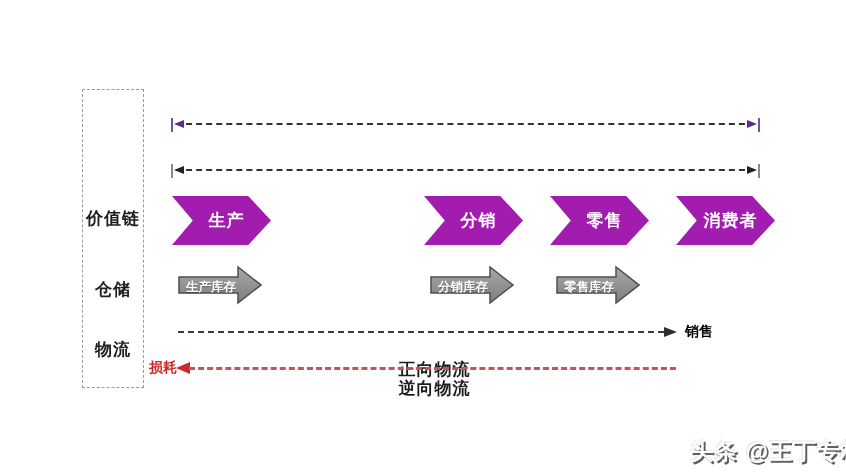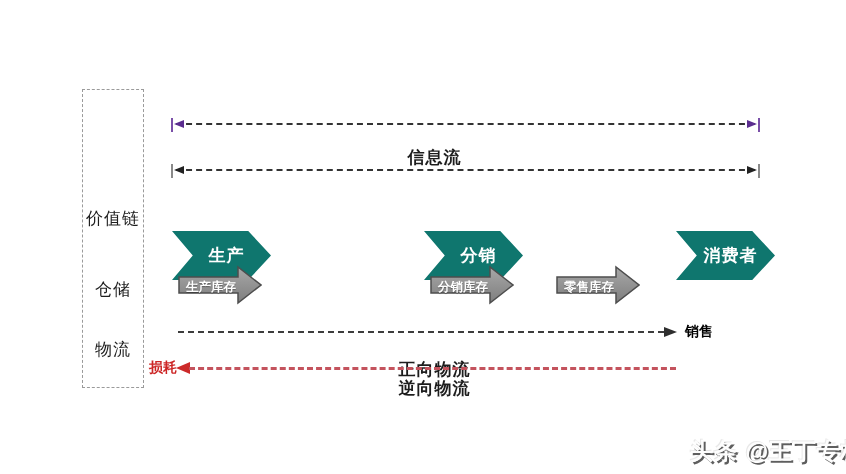--- a/index.html
+++ b/index.html
@@ -10,21 +10,21 @@
     font-family:"Liberation Sans","DejaVu Sans",sans-serif;
     overflow:hidden;
   }
   
   .left-box{
     position:absolute;left:82px;top:89px;width:62px;height:299px;
     border:1px dashed #9a9a9a;box-sizing:border-box;background:transparent;
   }
   .row-label{
     position:absolute;left:82px;width:62px;text-align:center;
-    font-size:17px;font-weight:normal;color:#1d1d1d;letter-spacing:1px;
+    font-size:17px;font-weight:bold;color:#1d1d1d;letter-spacing:1px;
   }
   .row-label.r1{top:207px;}
   .row-label.r2{top:278px;}
   .row-label.r3{top:338px;}
 
   
   .flow-label{
     position:absolute;left:172px;width:525px;text-align:center;
     font-size:17px;font-weight:bold;color:#1d1d1d;letter-spacing:1px;
   }
@@ -44,25 +44,25 @@
   .tbar.gray{background:#8a8a8a;}
   .ah{position:absolute;width:0;height:0;top:-5px;}
   .ah.l{left:-2px;border-top:4px solid transparent;border-bottom:4px solid transparent;border-right:10px solid currentColor;}
   .ah.r{right:-2px;border-top:4px solid transparent;border-bottom:4px solid transparent;border-left:10px solid currentColor;}
   .purpleink{color:#5b2d8f;}
   .blackink{color:#222;}
 
   
   .stage{
     position:absolute;top:196px;width:99px;height:49px;
-    background:#0f766e;
+    background:#a21caf;
     clip-path:polygon(0% 0%,77% 0%,100% 50%,77% 100%,0% 100%,21% 50%);
     display:flex;align-items:center;justify-content:center;
     color:#fff;font-size:17px;font-weight:bold;letter-spacing:1px;
-    padding-left:10px;box-sizing:border-box;margin-top:35px;
+    padding-left:10px;box-sizing:border-box;
   }
   
   .inv{position:absolute;top:265px;width:84px;height:40px;}
   .inv svg{position:absolute;left:0;top:0;}
   .inv .inv-label{
     position:absolute;left:2px;top:14px;width:62px;text-align:center;
     color:#fff;font-size:12.5px;font-weight:bold;
     text-shadow:0 1px 1px rgba(0,0,0,.35);white-space:nowrap;
   }
 
@@ -98,30 +98,30 @@
   <div class="row-label r2">仓储</div>
   <div class="row-label r3">物流</div>
 
   <div class="dline cap">
     <span class="tbar left purple"></span>
     <span class="ah l purpleink"></span>
     <span class="ah r purpleink"></span>
     <span class="tbar right purple"></span>
   </div>
 
-  <div class="flow-label info">信息流</div>
   <div class="dline info">
     <span class="tbar left gray"></span>
     <span class="ah l blackink"></span>
     <span class="ah r blackink"></span>
     <span class="tbar right gray"></span>
   </div>
 
   <div class="stage" style="left:172px">生产</div>
   <div class="stage" style="left:424px">分销</div>
+  <div class="stage" style="left:550px">零售</div>
   <div class="stage" style="left:676px">消费者</div>
 
   <div class="inv" style="left:178px">
     <svg width="84" height="40">
       <defs>
           <linearGradient id="g1" x1="0" y1="0" x2="0" y2="1">
         <stop offset="0" stop-color="#a8a8a8"></stop>
             <stop offset="1" stop-color="#7e7e7e"></stop>
       </linearGradient>
         </defs>

